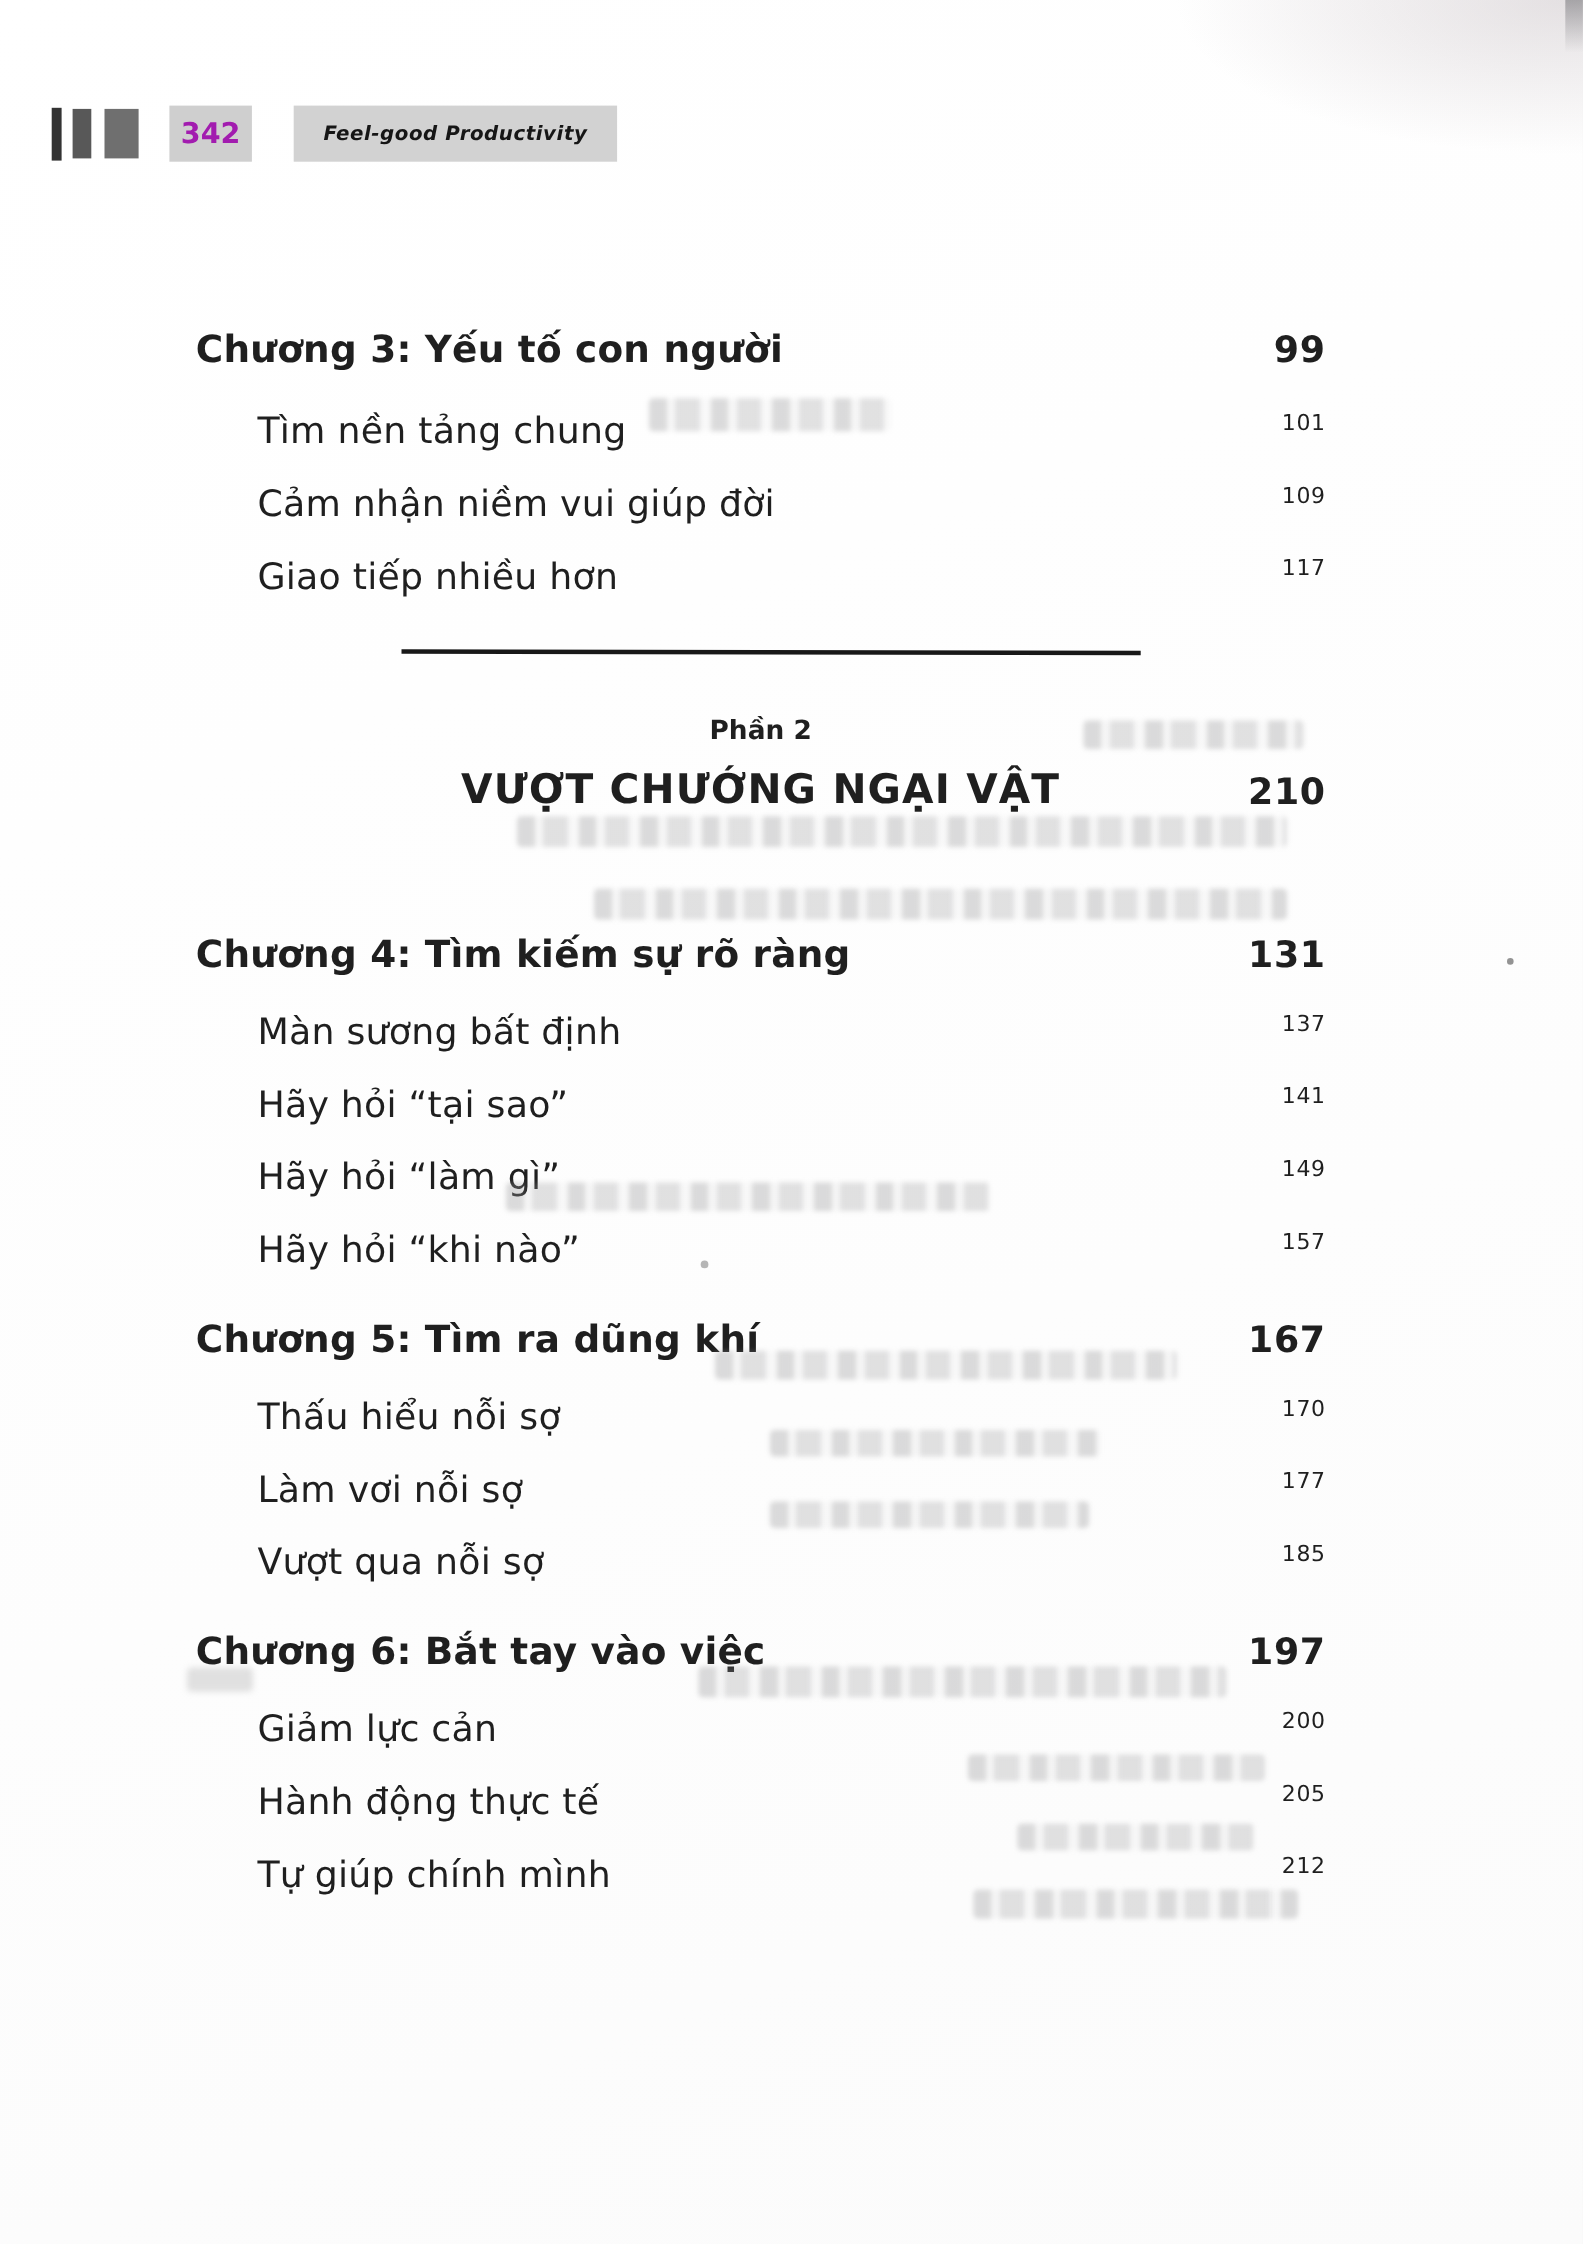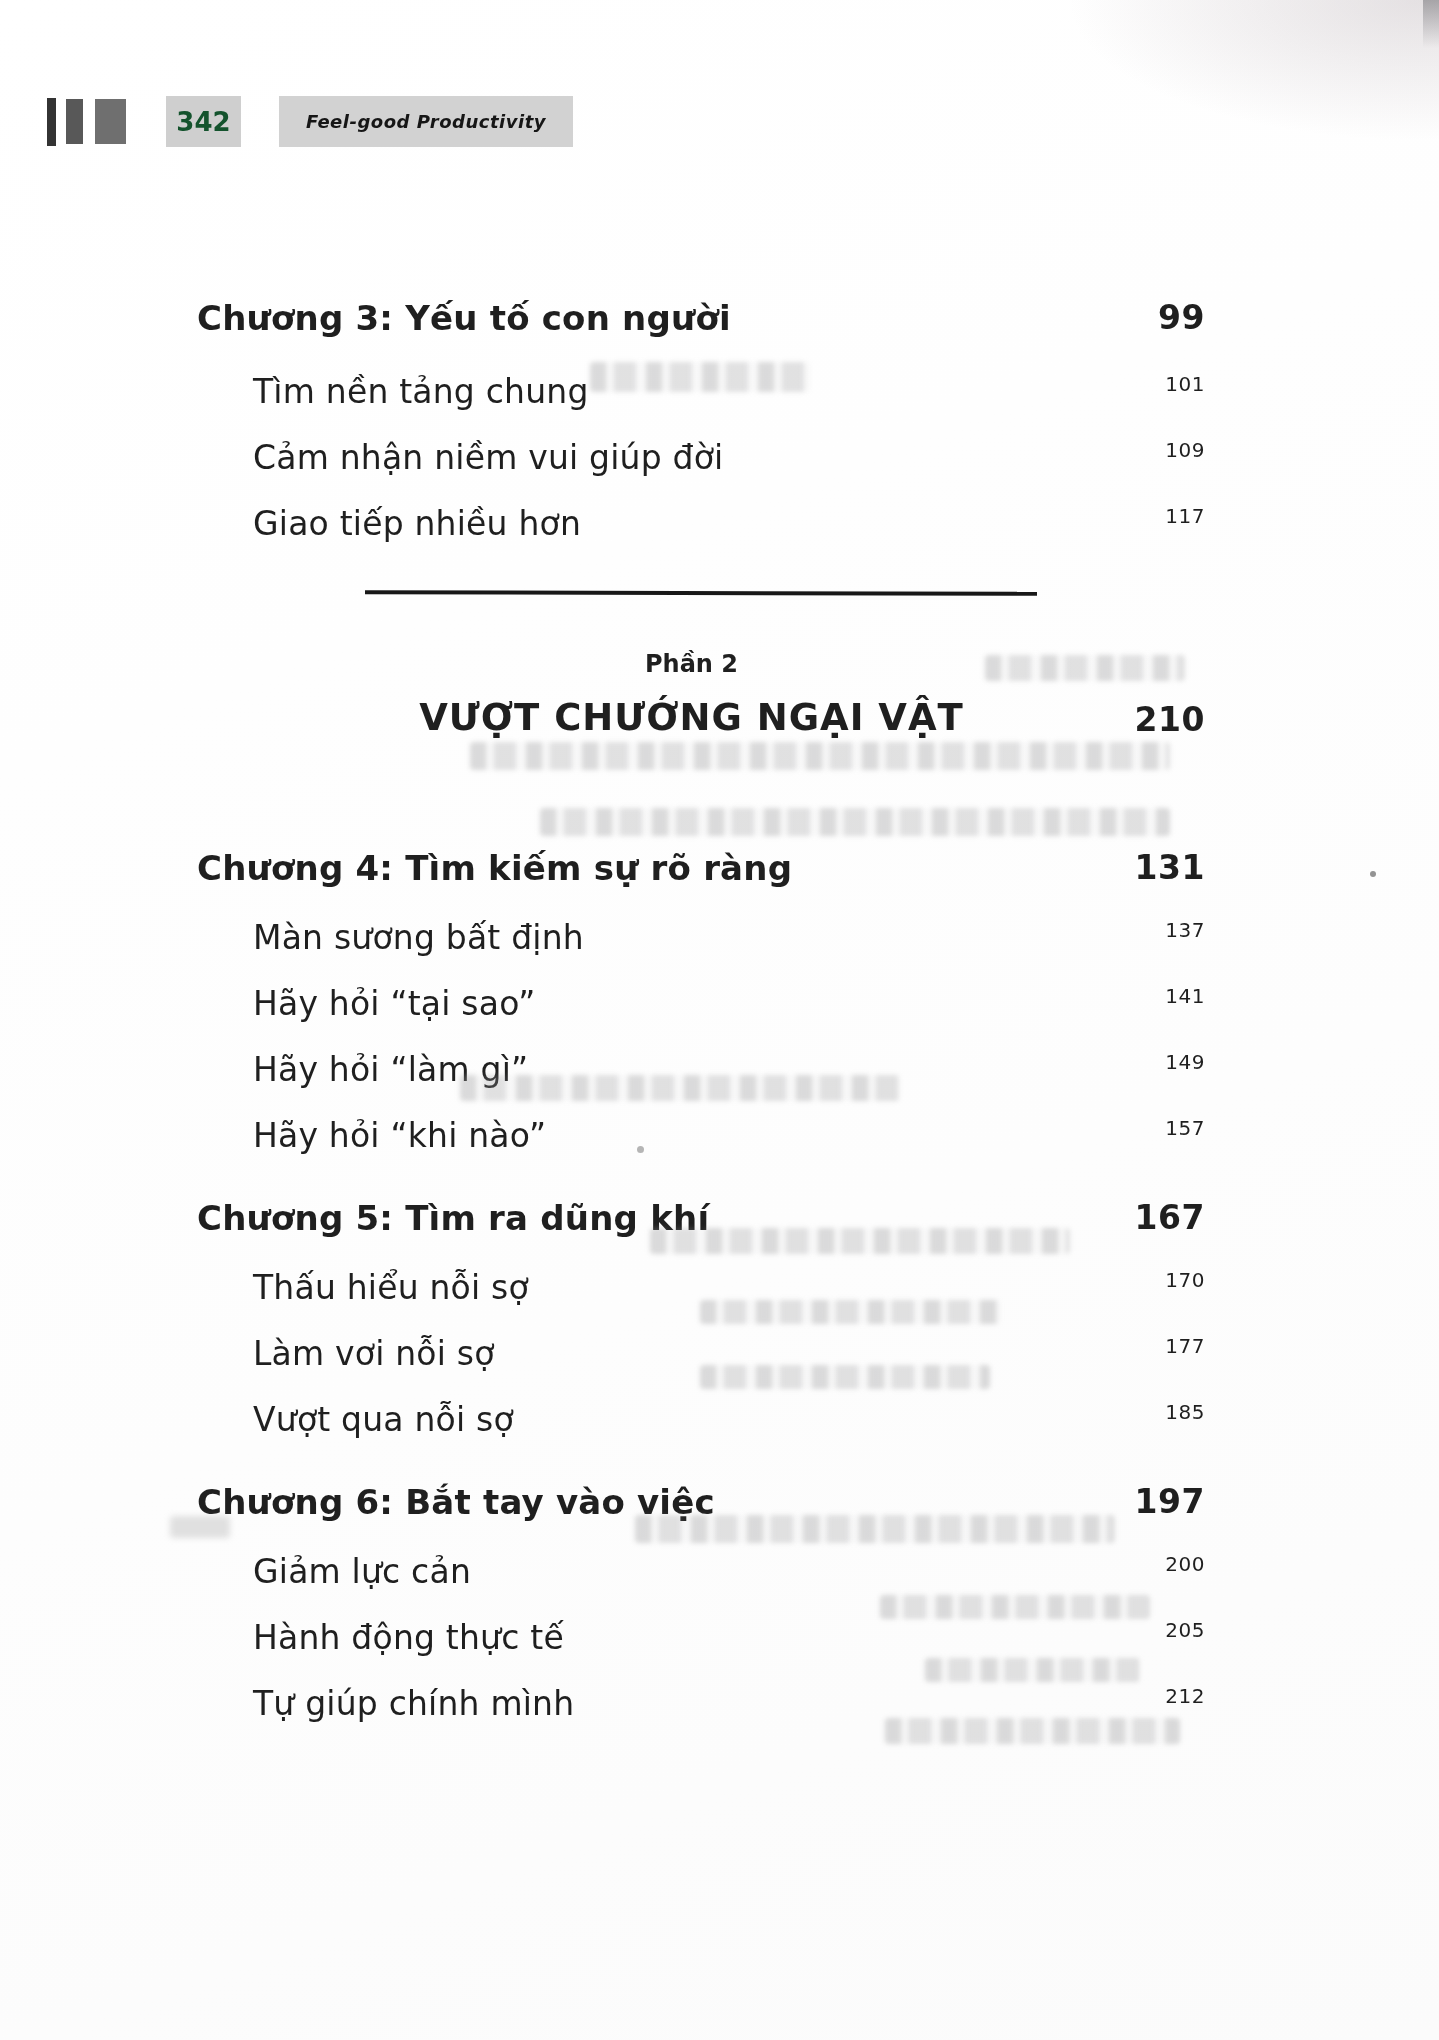--- a/index.html
+++ b/index.html
@@ -28,22 +28,22 @@
   }
   .marker-bar{display:inline-block;}
   .marker-bar.b1{width:9px;height:48px;background:#333;margin-right:10px;}
   .marker-bar.b2{width:17px;height:45px;background:#585858;margin-right:12px;}
   .marker-bar.b3{width:31px;height:45px;background:#6f6f6f;}
   .badge{
     height:51px;display:flex;align-items:center;justify-content:center;
     background:var(--badge-bg);
   }
   .pagenum-badge{
-    width:75px;margin-left:40px;
-    font-size:26px;font-weight:bold;color:#14532d;
+    width:75px;margin-left:28px;
+    font-size:26px;font-weight:bold;color:#a21caf;
     background:var(--badge-bg-dark);
   }
   .title-badge{
     margin-left:38px;padding:0 27px;
     font-size:18px;font-weight:bold;font-style:italic;color:#161616;
     letter-spacing:.5px;
   }
 
   
   .toc-block{position:absolute;left:178px;right:234px;}
@@ -52,21 +52,21 @@
   .toc-row{
     box-sizing:border-box;
     display:flex;justify-content:space-between;align-items:flex-start;
   }
   .toc-row.chapter{height:74px;padding-top:8px;font-weight:bold;font-size:34px;}
   .toc-row.chapter + .toc-row.sub{}
   .toc-row.sub{height:66px;padding-top:8px;font-size:33px;}
   .toc-row.sub .toc-label{padding-left:56px;}
   #toc-section-2 .toc-row.chapter{padding-top:10px;height:72px;}
   #toc-section-2 .toc-row.chapter:not(:first-child){margin-top:14px;}
-  .toc-label{white-space:nowrap;letter-spacing:.2px;margin-left:19px;}
+  .toc-label{white-space:nowrap;letter-spacing:.2px;}
   .toc-page{font-size:33px;letter-spacing:.5px;}
   .toc-row.sub .toc-page{font-size:20px;font-weight:normal;}
   .toc-row.chapter .toc-page{font-weight:bold;}
 
   
   .part-divider-line{
     position:absolute;left:365px;top:591px;width:672px;height:4px;
     background:#181818;transform:rotate(.12deg);
   }
   .part-block{

